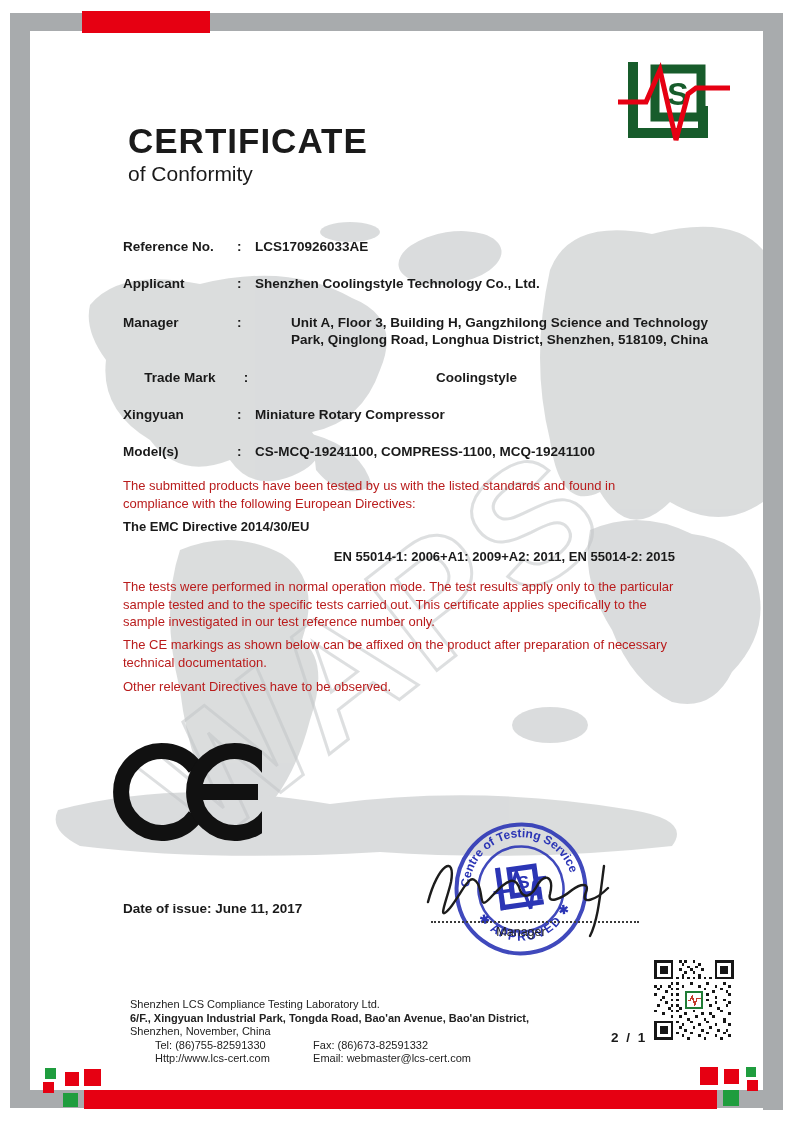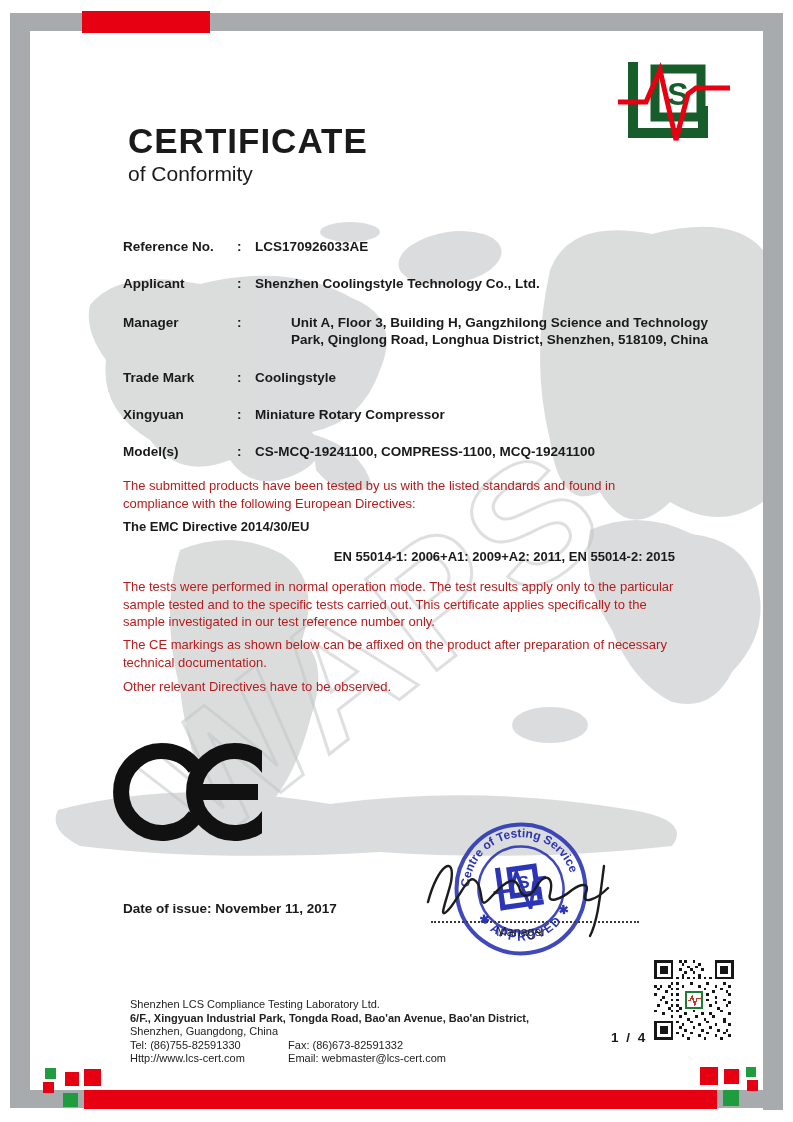--- a/index.html
+++ b/index.html
@@ -36,21 +36,21 @@
   
   .ce-mark{left:110px;top:742px;z-index:2;}
   .date-issue{left:123px;top:901px;font-size:13.5px;font-weight:bold;z-index:2;}
   .stamp{left:452px;top:820px;width:138px;height:138px;z-index:3;transform:rotate(-8deg);}
   .signature{left:418px;top:838px;z-index:5;}
   .sig-line{left:431px;top:921px;width:208px;height:0;border-bottom:2px dotted #3a3a3a;z-index:4;}
   .manager{left:452px;top:925px;width:138px;text-align:center;font-size:12.5px;color:#222;z-index:6;}
   .footer{left:130px;top:998px;font-size:11px;line-height:13.5px;color:#222;z-index:2;}
   .footer .b{font-weight:bold;}
   .footer-cols span{display:inline-block;}
-  .footer-cols .c1{width:155px;}
+  .footer-cols .c1{width:155px;margin-left:25px;}
   .qr{left:654px;top:960px;z-index:2;}
   .page-num{left:611px;top:1030px;font-size:13.5px;font-weight:bold;letter-spacing:2px;z-index:2;}
 </style>
 </head>
 <body>
 
 <svg class="abs map-layer" width="733" height="660" viewBox="0 0 733 660">
   <g fill="#d2d4d5" opacity="0.8">
     <ellipse cx="420" cy="48" rx="52" ry="26" transform="rotate(-9 420 48)"></ellipse>
     <ellipse cx="320" cy="22" rx="30" ry="10"></ellipse>
@@ -111,21 +111,21 @@
 <div class="abs content field-row" style="top:275px;">
   <span class="f-label">Applicant</span>
   <span class="f-colon">:</span>
   <span class="f-value">Shenzhen Coolingstyle Technology Co., Ltd.</span>
 </div>
 <div class="abs content field-row" style="top:314px;width:592px;">
   <span class="f-label">Manager</span>
   <span class="f-colon">:</span>
   <span class="f-value" style="max-width:455px;margin-left:36px;">Unit A, Floor 3, Building H, Gangzhilong Science and Technology Park, Qinglong Road, Longhua District, Shenzhen, 518109, China</span>
 </div>
-<div class="abs content field-row" style="top:369px;">
+<div class="abs content field-row" style="top:369px;text-align:center;">
   <span class="f-label">Trade Mark</span>
   <span class="f-colon">:</span>
   <span class="f-value">Coolingstyle</span>
 </div>
 <div class="abs content field-row" style="top:406px;">
   <span class="f-label">Xingyuan</span>
   <span class="f-colon">:</span>
   <span class="f-value">Miniature Rotary Compressor</span>
 </div>
 <div class="abs content field-row" style="top:443px;">
@@ -140,21 +140,21 @@
 <div class="abs content para" style="top:578px;">The tests were performed in normal operation mode. The test results apply only to the particular sample tested and to the specific tests carried out. This certificate applies specifically to the sample investigated in our test reference number only.</div>
 <div class="abs content para" style="top:636px;">The CE markings as shown below can be affixed on the product after preparation of necessary technical documentation.</div>
 <div class="abs content para" style="top:678px;">Other relevant Directives have to be observed.</div>
 
 <svg class="abs ce-mark" width="152" height="100" viewBox="-5 0 152 100">
   <path d="M80.4,26.1 A41,41 0 1 0 80.4,73.9" fill="none" stroke="#111" stroke-width="16"></path>
   <path d="M153.4,26.1 A41,41 0 1 0 153.4,73.9" fill="none" stroke="#111" stroke-width="16"></path>
   <line x1="85" y1="50" x2="143" y2="50" stroke="#111" stroke-width="16"></line>
 </svg>
 
-<div class="abs date-issue">Date of issue: November 11, 2017</div>
+<div class="abs date-issue">Date of issue: June 11, 2017</div>
 
 <svg class="abs stamp" width="138" height="138" viewBox="0 0 120 120">
   <defs>
     <path id="arcTop" d="M60,60 m-45,0 a45,45 0 1 1 90,0"></path>
     <path id="arcBottom" d="M15,60 A45,45 0 0 0 105,60"></path>
   </defs>
   <circle cx="60" cy="60" r="56" fill="none" stroke="#2b35b5" stroke-width="3.5" opacity="0.9"></circle>
   <circle cx="60" cy="60" r="37" fill="none" stroke="#2b35b5" stroke-width="2.2" opacity="0.9"></circle>
   <text font-family="Liberation Sans, sans-serif" font-size="10.5" font-weight="bold" fill="#2b35b5">
     <textPath href="#arcTop" startOffset="50%" text-anchor="middle">Centre of Testing Service</textPath>
@@ -175,21 +175,21 @@
 <svg class="abs signature" width="220" height="105" viewBox="0 0 220 105">
   <path d="M10,64 C20,26 38,16 33,44 C29,62 18,86 32,70 C46,52 52,32 60,46 C66,58 60,74 74,58 C90,40 98,38 102,52 C106,62 114,58 120,46 C128,34 136,40 132,56 C129,66 142,62 154,52 C162,46 172,44 168,54 C162,68 178,62 190,50" fill="none" stroke="#1c1c1c" stroke-width="2.4" stroke-linecap="round"></path>
   <path d="M186,28 C182,58 180,82 172,98" fill="none" stroke="#1c1c1c" stroke-width="2.4" stroke-linecap="round"></path>
 </svg>
 <div class="abs sig-line"></div>
 <div class="abs manager">Manager</div>
 
 <div class="abs footer">
   <div>Shenzhen LCS Compliance Testing Laboratory Ltd.</div>
   <div class="b">6/F., Xingyuan Industrial Park, Tongda Road, Bao'an Avenue, Bao'an District,</div>
-  <div>Shenzhen, Guangdong, China</div>
+  <div>Shenzhen, November, China</div>
   <div class="footer-cols">
     <span class="c1">Tel: (86)755-82591330</span>
     <span>Fax: (86)673-82591332</span>
   </div>
   <div class="footer-cols">
     <span class="c1">Http://www.lcs-cert.com</span>
     <span>Email: webmaster@lcs-cert.com</span>
   </div>
 </div>
 
@@ -219,13 +219,13 @@
              M9,24h1v1h-1z M11,25h1v1h-1z M14,24h1v1h-1z M17,25h1v1h-1z M20,24h1v1h-1z M23,25h1v1h-1z M26,25h1v1h-1z
              M8,26h1v1h-1z M10,27h1v1h-1z M13,26h1v1h-1z M16,27h1v1h-1z M19,26h1v1h-1z M22,27h1v1h-1z M25,26h1v1h-1z M27,27h1v1h-1z
              M12,28h1v1h-1z M18,28h1v1h-1z M24,28h1v1h-1z"></path>
   </g>
   <g>
     <rect x="11.5" y="11.5" width="6" height="6" fill="#fff" stroke="#1f7c35" stroke-width="0.8"></rect>
     <polyline points="12.2,14.6 13.1,14.6 13.8,13.1 14.8,16.1 15.6,13.9 17,13.9" fill="none" stroke="#c43a2a" stroke-width="0.5"></polyline>
   </g>
 </svg>
 
-<div class="abs page-num">1 / 4</div>
+<div class="abs page-num">2 / 1</div>
 
 </body></html>

